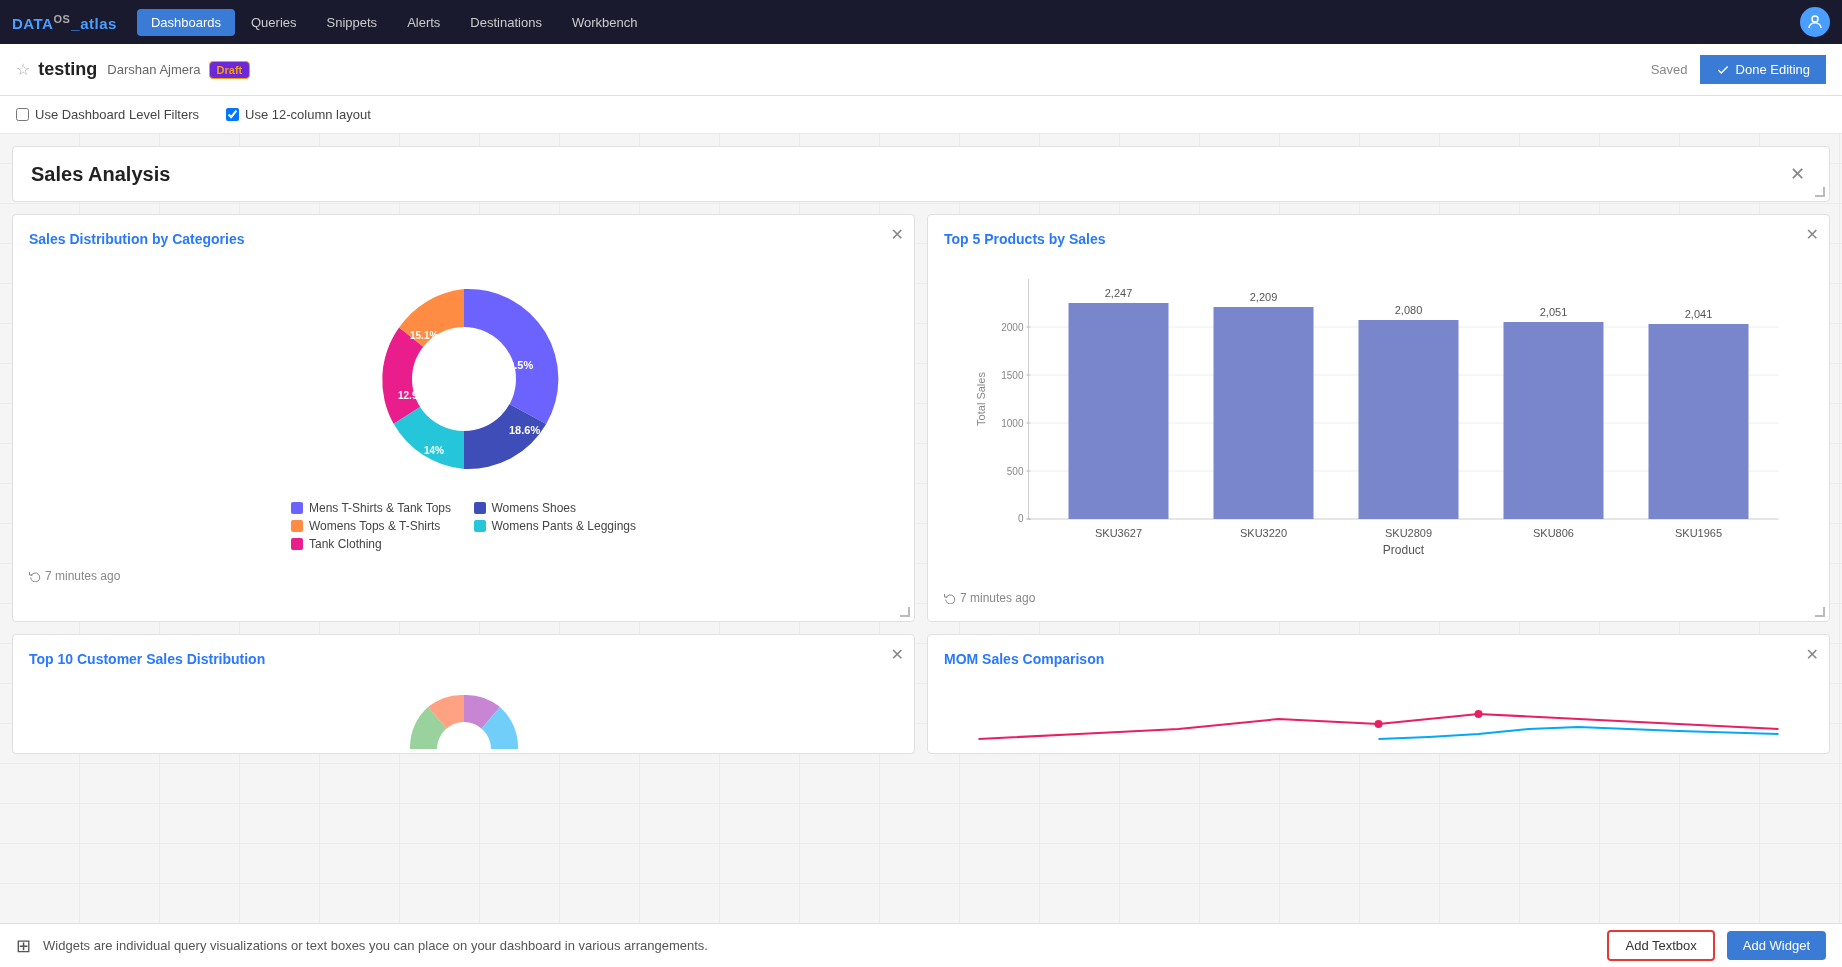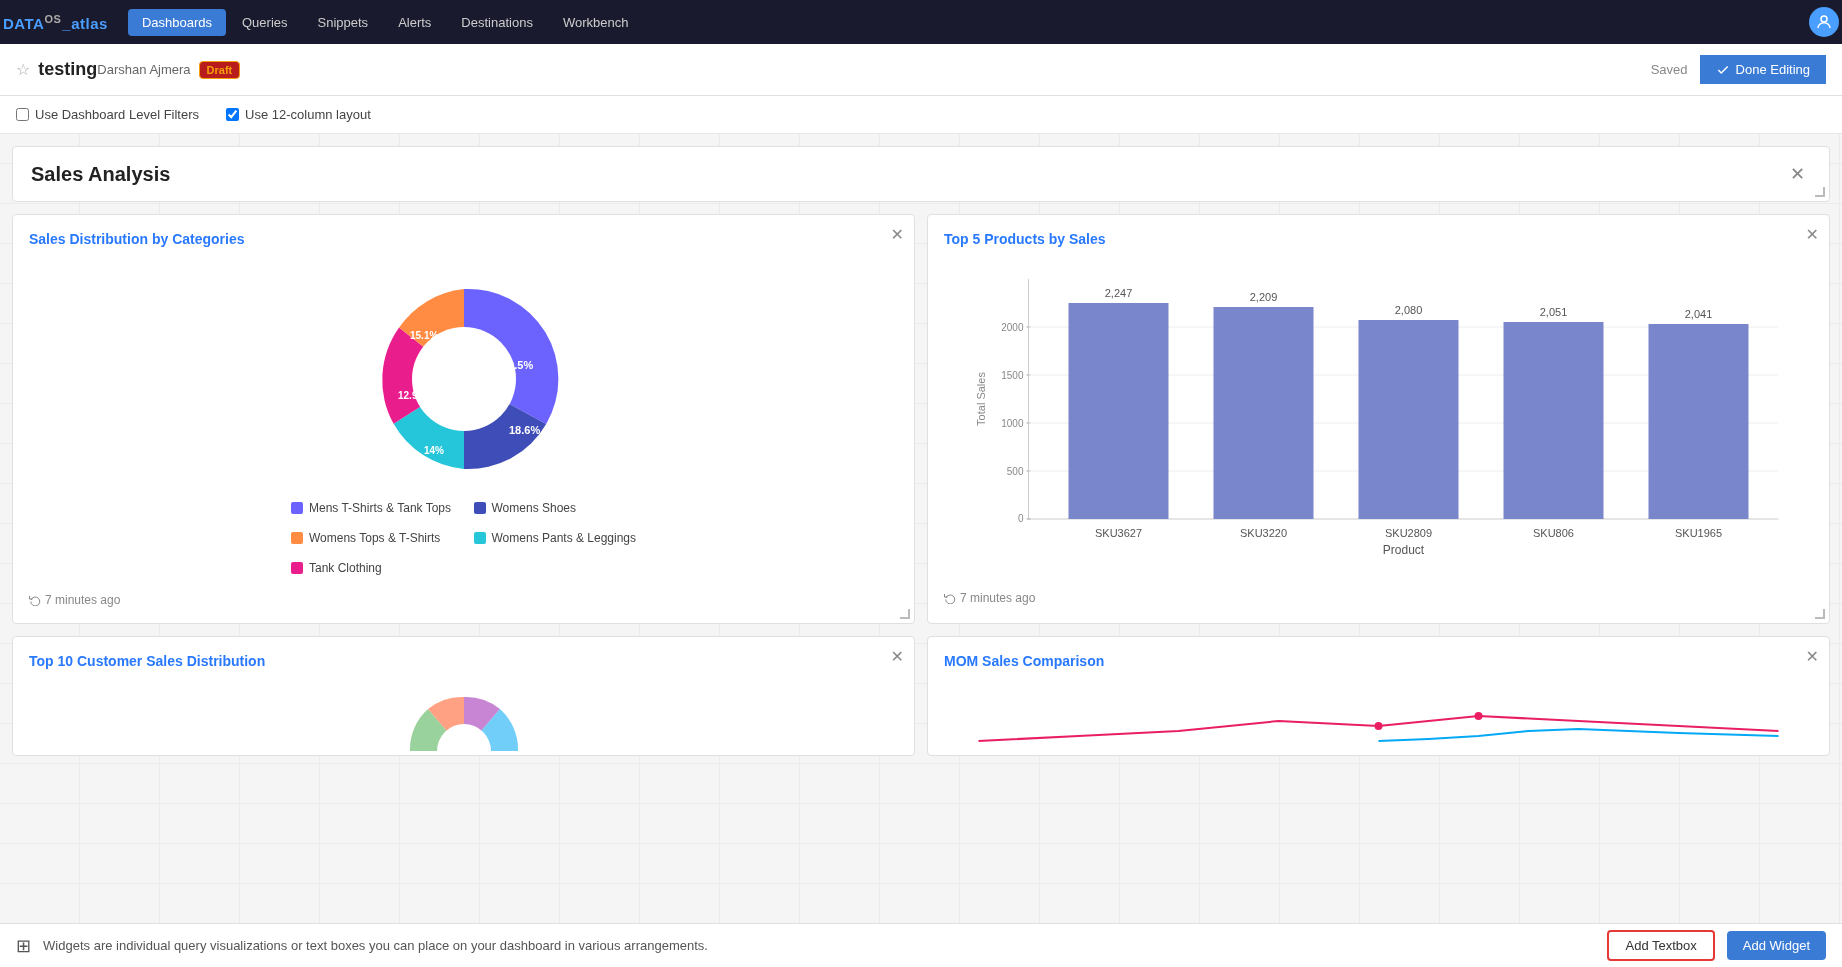--- a/index.html
+++ b/index.html
@@ -4,21 +4,21 @@
   <style>
     * { box-sizing: border-box; margin: 0; padding: 0; }
     body { font-family: -apple-system, BlinkMacSystemFont, 'Segoe UI', sans-serif; background: #f0f0f0; overflow-x: hidden; }
 
     
     .top-nav {
       background: #1a1a2e;
       display: flex;
       align-items: center;
       height: 44px;
-      padding: 0 3px;
+      padding: 0 12px;
     }
     .logo {
       display: flex;
       align-items: center;
       margin-right: 20px;
     }
     .logo-text {
       font-size: 15px;
       font-weight: 700;
       color: #fff;
@@ -66,28 +66,29 @@
       padding: 8px 16px;
       display: flex;
       align-items: center;
       height: 52px;
     }
     .star-icon { color: #aaa; margin-right: 8px; font-size: 16px; cursor: pointer; }
     .dashboard-title {
       font-size: 18px;
       font-weight: 600;
       color: #222;
+      margin-right: 10px;
     }
     .author-name {
       font-size: 13px;
       color: #666;
       margin-right: 8px;
     }
     .draft-badge {
-      background: #b91c1c;
+      background: #6d28d9;
       color: #f59e0b;
       border: 1px solid #f59e0b;
       border-radius: 4px;
       font-size: 11px;
       padding: 2px 7px;
       font-weight: 600;
     }
     .header-right {
       margin-left: auto;
       display: flex;
@@ -231,21 +232,21 @@
       align-items: center;
       padding: 10px 0;
     }
     .donut-svg-wrap {
       width: 220px;
       height: 220px;
     }
     .legend {
       display: grid;
       grid-template-columns: 1fr 1fr;
-      gap: 16px 20px;
+      gap: 4px 20px;
       margin-top: 12px;
       font-size: 12px;
     }
     .legend-item {
       display: flex;
       align-items: center;
       gap: 6px;
       color: #444;
     }
     .legend-dot {

